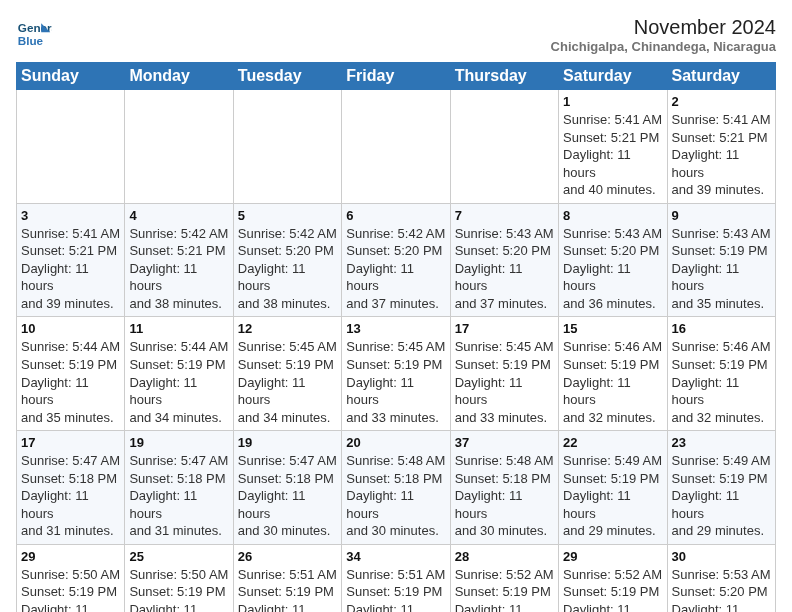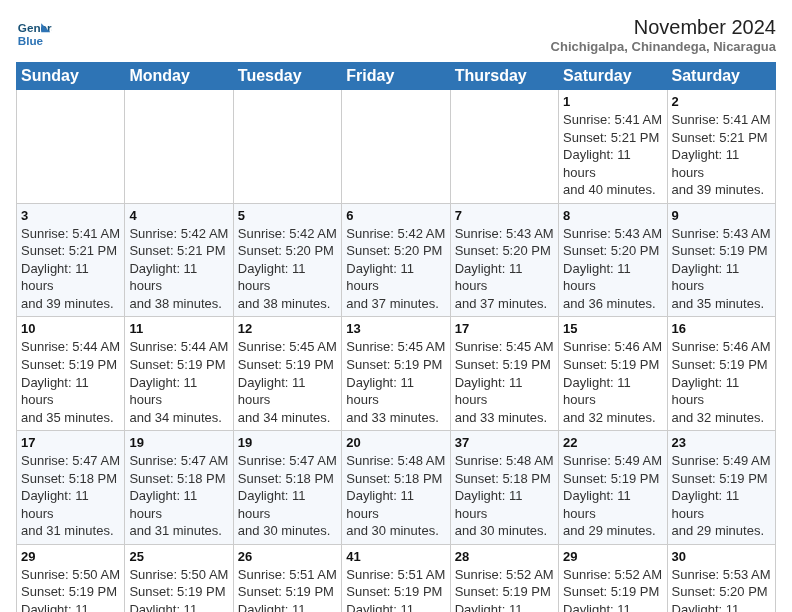--- a/index.html
+++ b/index.html
@@ -305,21 +305,21 @@
 and 28 minutes.</div>
         </td>
         <td>
           <div class="day-num">26</div>
           <div class="day-info" style="white-space: pre-line;">Sunrise: 5:51 AM
 Sunset: 5:19 PM
 Daylight: 11 hours
 and 28 minutes.</div>
         </td>
         <td>
-          <div class="day-num">41</div>
+          <div class="day-num">34</div>
           <div class="day-info" style="white-space: pre-line;">Sunrise: 5:51 AM
 Sunset: 5:19 PM
 Daylight: 11 hours
 and 27 minutes.</div>
         </td>
         <td>
           <div class="day-num">28</div>
           <div class="day-info" style="white-space: pre-line;">Sunrise: 5:52 AM
 Sunset: 5:19 PM
 Daylight: 11 hours

